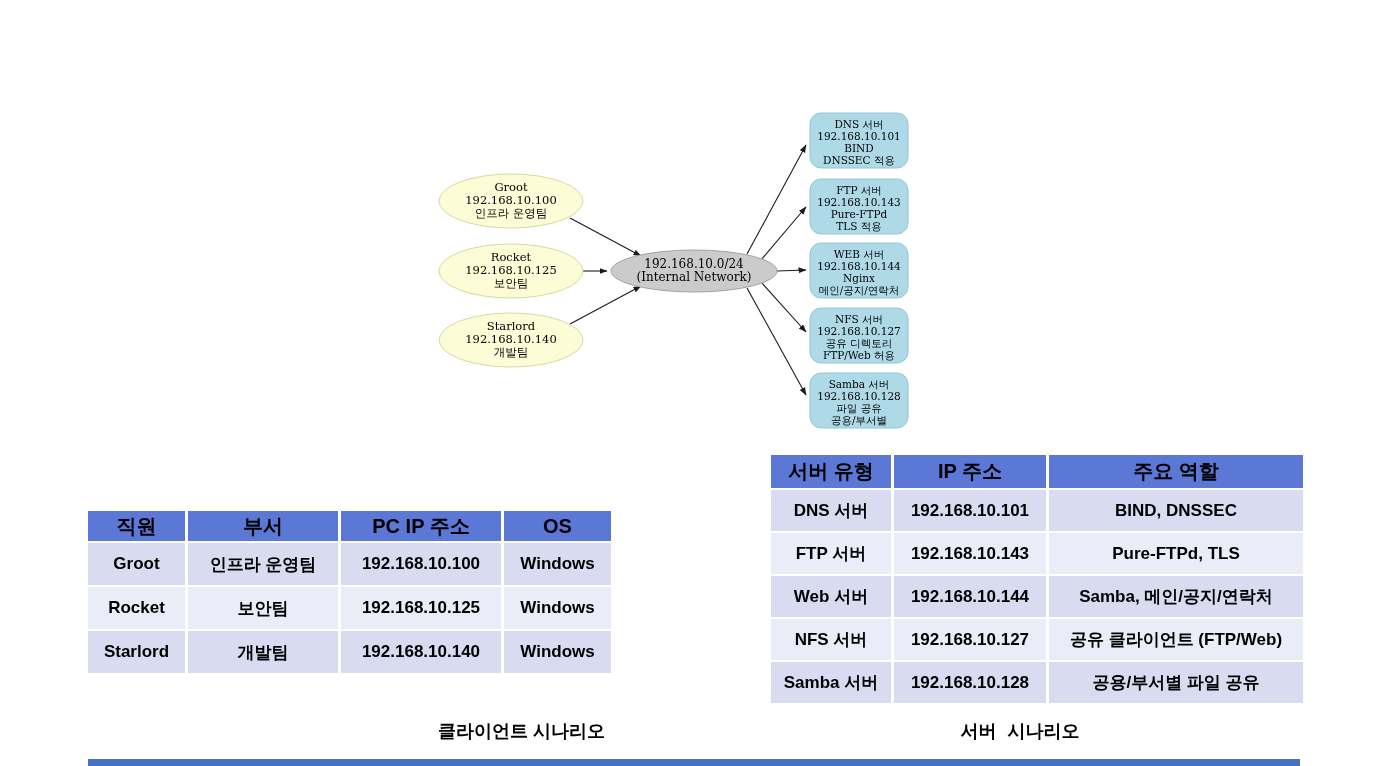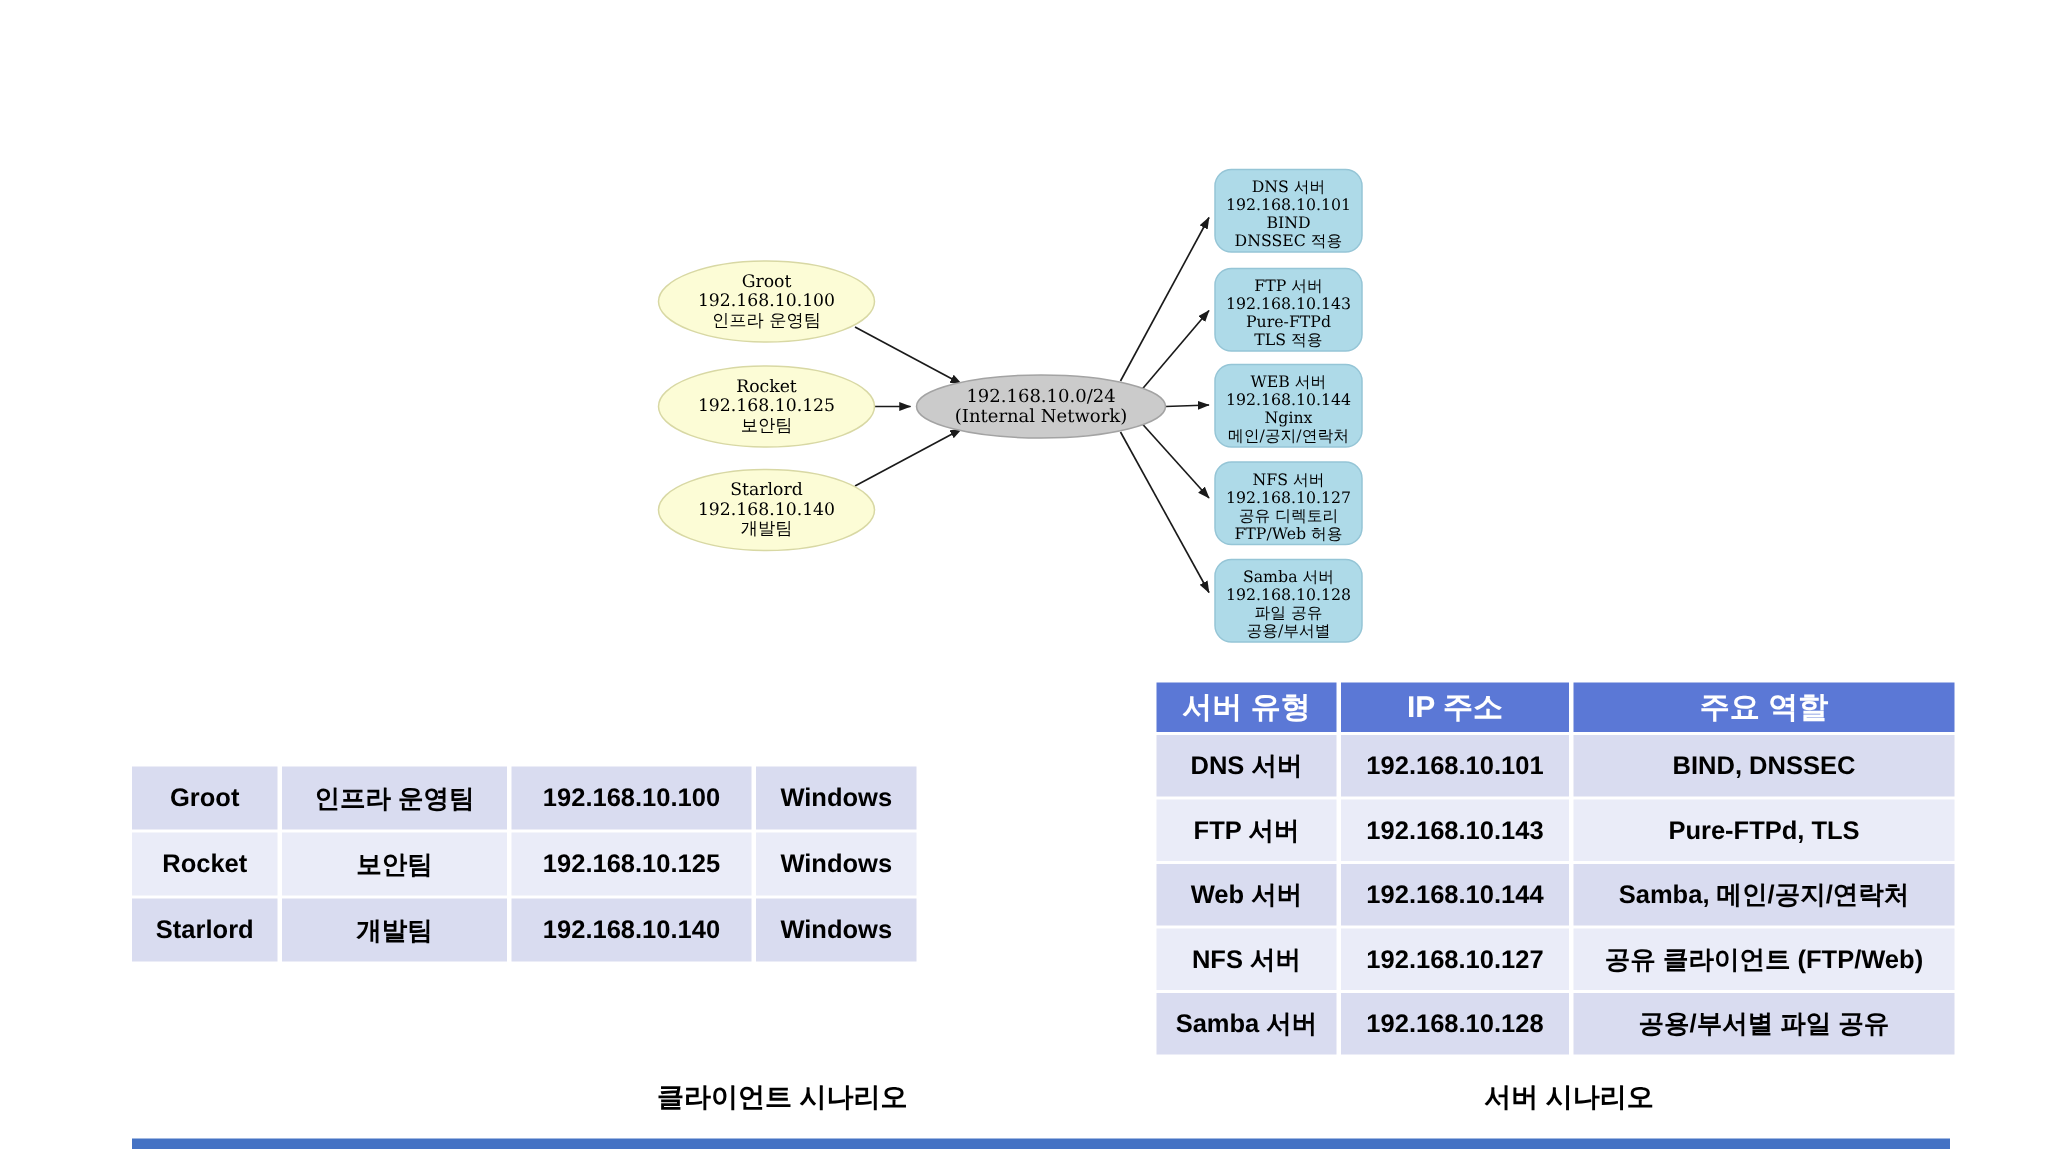--- a/index.html
+++ b/index.html
@@ -28,21 +28,21 @@
   
   .diagram{position:absolute;left:430px;top:105px;width:495px;height:330px;}
   .dg-text{font-family:"DejaVu Serif","Liberation Serif",serif;fill:#000;}
   .dg-client{font-size:11.5px;}
   .dg-net{font-size:12px;}
   .dg-server{font-size:10.5px;}
   .dg-edge{stroke:#1a1a1a;stroke-width:1.1;fill:none;}
   
   table.ppt{border-collapse:separate;border-spacing:3px 2px;table-layout:fixed;}
   table.ppt th{
-    background:var(--header_blue);color:#ffffff;font-weight:bold;font-size:20px;
+    background:var(--header_blue);color:#000000;font-weight:bold;font-size:20px;
     text-align:center;vertical-align:middle;
   }
   table.ppt td{
     font-weight:bold;font-size:17px;color:#000;
     text-align:center;vertical-align:middle;
   }
   table.ppt tr.band-dark td{background:var(--band_dark);}
   table.ppt tr.band-light td{background:var(--band_light);}
   .client-table-wrap{position:absolute;left:85px;top:509px;}
   .client-table-wrap table{width:520px;}
@@ -50,21 +50,21 @@
   .client-table-wrap td{height:42px;}
   .server-table-wrap{position:absolute;left:768px;top:453px;}
   .server-table-wrap table{width:532px;}
   .server-table-wrap th{height:33px;}
   .server-table-wrap td{height:41px;}
   .table-caption{
     position:absolute;top:719px;text-align:center;
     font-size:18px;font-weight:bold;color:#000;
   }
   .caption-client{left:85px;width:520px;text-align:right;}
-  .caption-server{left:780px;width:532px;}
+  .caption-server{left:754px;width:532px;font-family:Liberation Mono, monospace;}
   .bottom-bar{
     position:absolute;left:88px;bottom:0;width:1212px;height:7px;
     background:var(--accent_bar);
   }
 </style>
 </head>
 <body>
 
 <div class="slide">
 
@@ -156,20 +156,26 @@
 
   <div class="client-table-wrap">
     <table class="ppt">
       <colgroup>
           <col style="width:97px">
           <col style="width:150px">
           <col style="width:160px">
           <col style="width:107px">
         </colgroup>
       <tbody>
+          <tr>
+        <th>직원</th>
+        <th>부서</th>
+        <th>PC IP 주소</th>
+        <th>OS</th>
+      </tr>
       <tr class="band-dark">
         <td>Groot</td>
         <td>인프라 운영팀</td>
         <td>192.168.10.100</td>
         <td>Windows</td>
       </tr>
       <tr class="band-light">
         <td>Rocket</td>
         <td>보안팀</td>
         <td>192.168.10.125</td>

